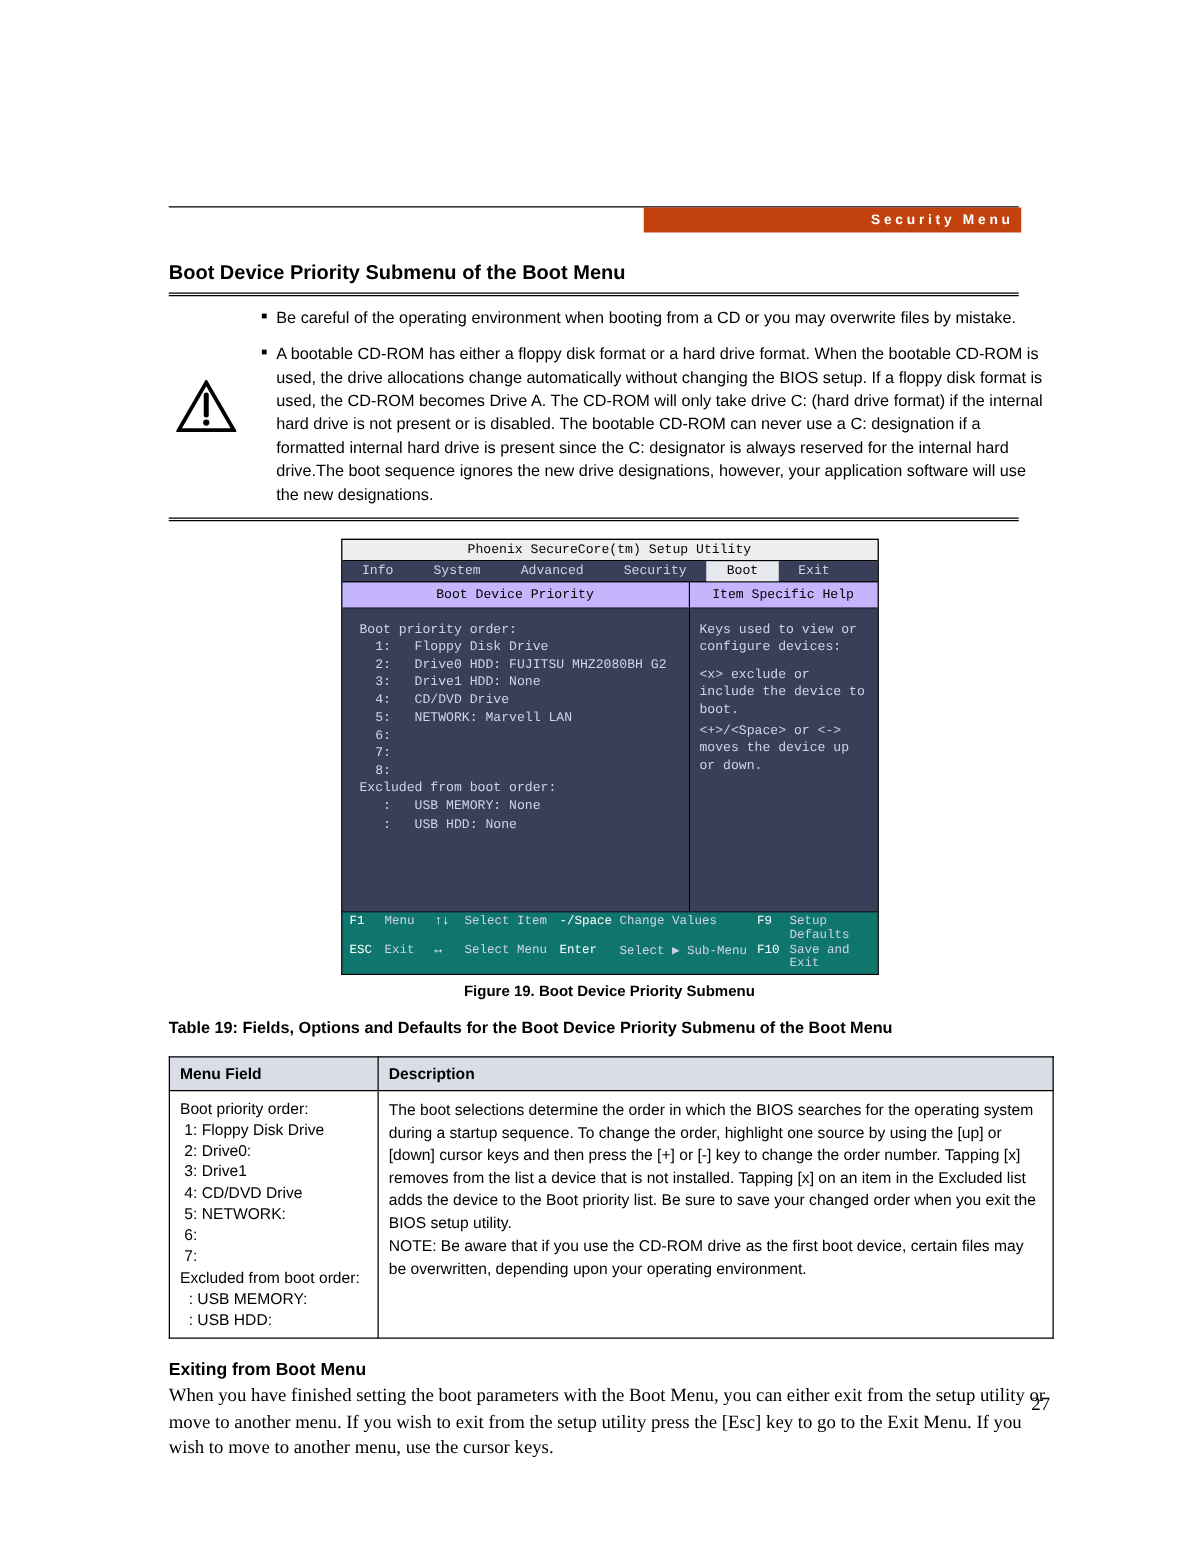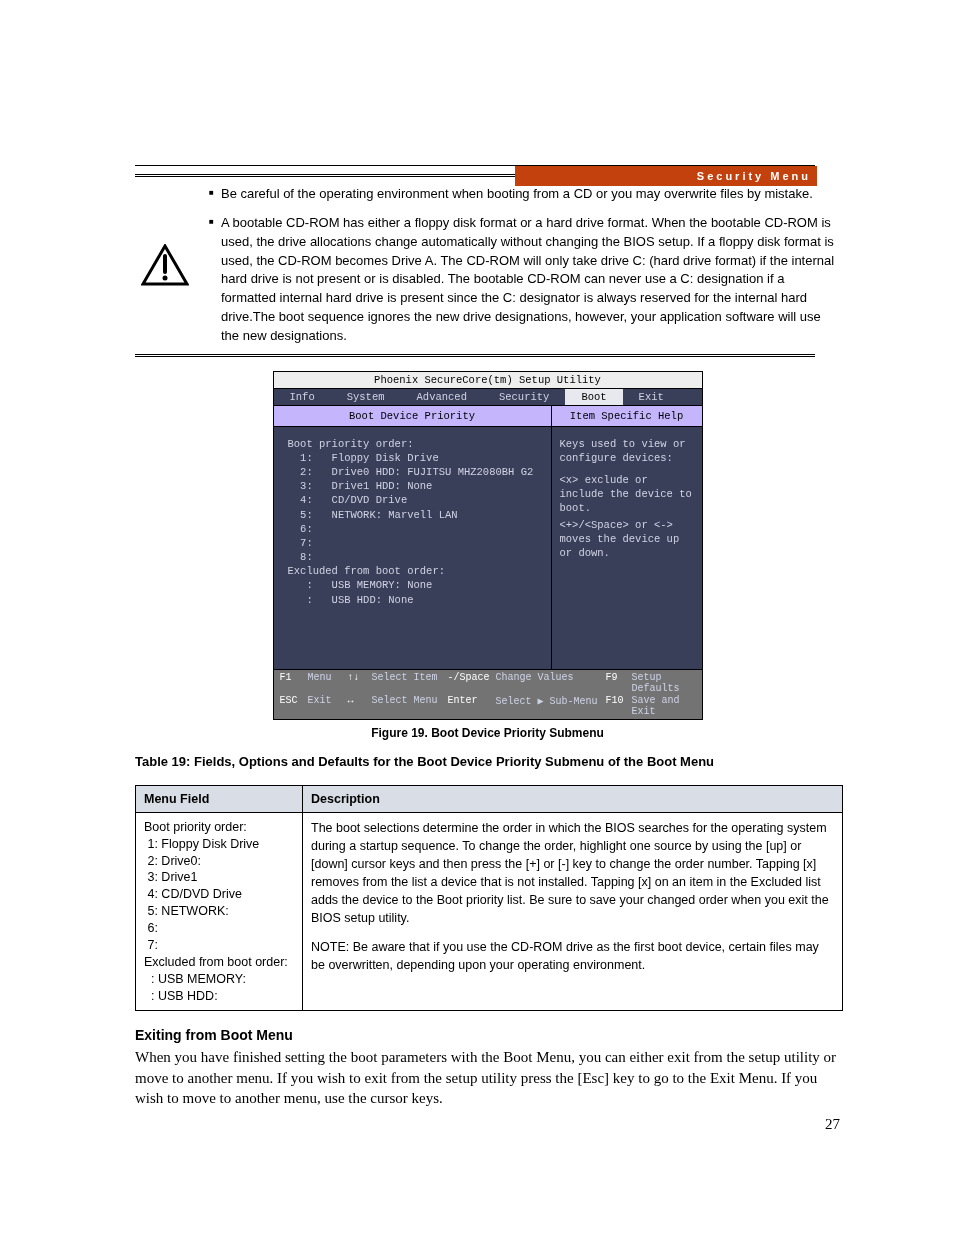--- a/index.html
+++ b/index.html
@@ -82,21 +82,21 @@
   }
   .bios .panel{
     background:#3a3f59;color:#cfd3e6;
     padding:10px 10px 42px 14px;
     min-height:190px;
     white-space:pre;
     line-height:1.35;
   }
   .bios .panel.right-panel{padding:10px 8px 42px 8px;white-space:normal}
   .bios .keybar{
-    background:#737373;color:#cfd3e6;
+    background:#0f766e;color:#cfd3e6;
     font-size:10px;
     padding:2px 6px;
     display:grid;
     grid-template-columns:28px 40px 24px 76px 48px 110px 26px auto;
     row-gap:1px;
   }
   .bios .keybar .k{color:#fff}
   .fig-cap{
     font-family:Arial,Helvetica,sans-serif;
     font-weight:bold;font-size:12px;text-align:center;
@@ -111,38 +111,39 @@
     width:708px;border-collapse:collapse;
     font-family:Arial,Helvetica,sans-serif;
     font-size:12.5px;
   }
   table.desc th,table.desc td{
     border:1px solid #000;padding:6px 8px;vertical-align:top;text-align:left;
   }
   table.desc th{background:#d9dee6;font-weight:bold}
   table.desc td.mf{width:150px;line-height:1.35}
   table.desc td.de{line-height:1.45}
-  table.desc td.de .note{display:block;margin-top:10px}
+  table.desc td.de .note{display:block;}
   h3.sub{
     font-family:Arial,Helvetica,sans-serif;
     font-weight:bold;font-size:14px;margin:16px 0 4px 0;
   }
   .pgnum{
     position:absolute;right:114px;bottom:102px;
     font-size:15px;
   }
 </style>
 </head>
 <body>
 
 <hr class="rule rule-top">
 <div class="topbar">Security Menu</div>
 
 <div class="page">
 
+  <h2 class="section">Boot Device Priority Submenu of the Boot Menu</h2>
 
   <hr class="dbl-rule wide">
 
   <div class="notice">
     <div class="icon">
       <svg width="48" height="42" viewBox="0 0 48 42">
         <polygon points="24,2 46,40 2,40" fill="none" stroke="#000" stroke-width="3"></polygon>
         <line x1="24" y1="12" x2="24" y2="28" stroke="#000" stroke-width="4" stroke-linecap="round"></line>
         <circle cx="24" cy="34" r="2.5" fill="#000"></circle>
       </svg>

